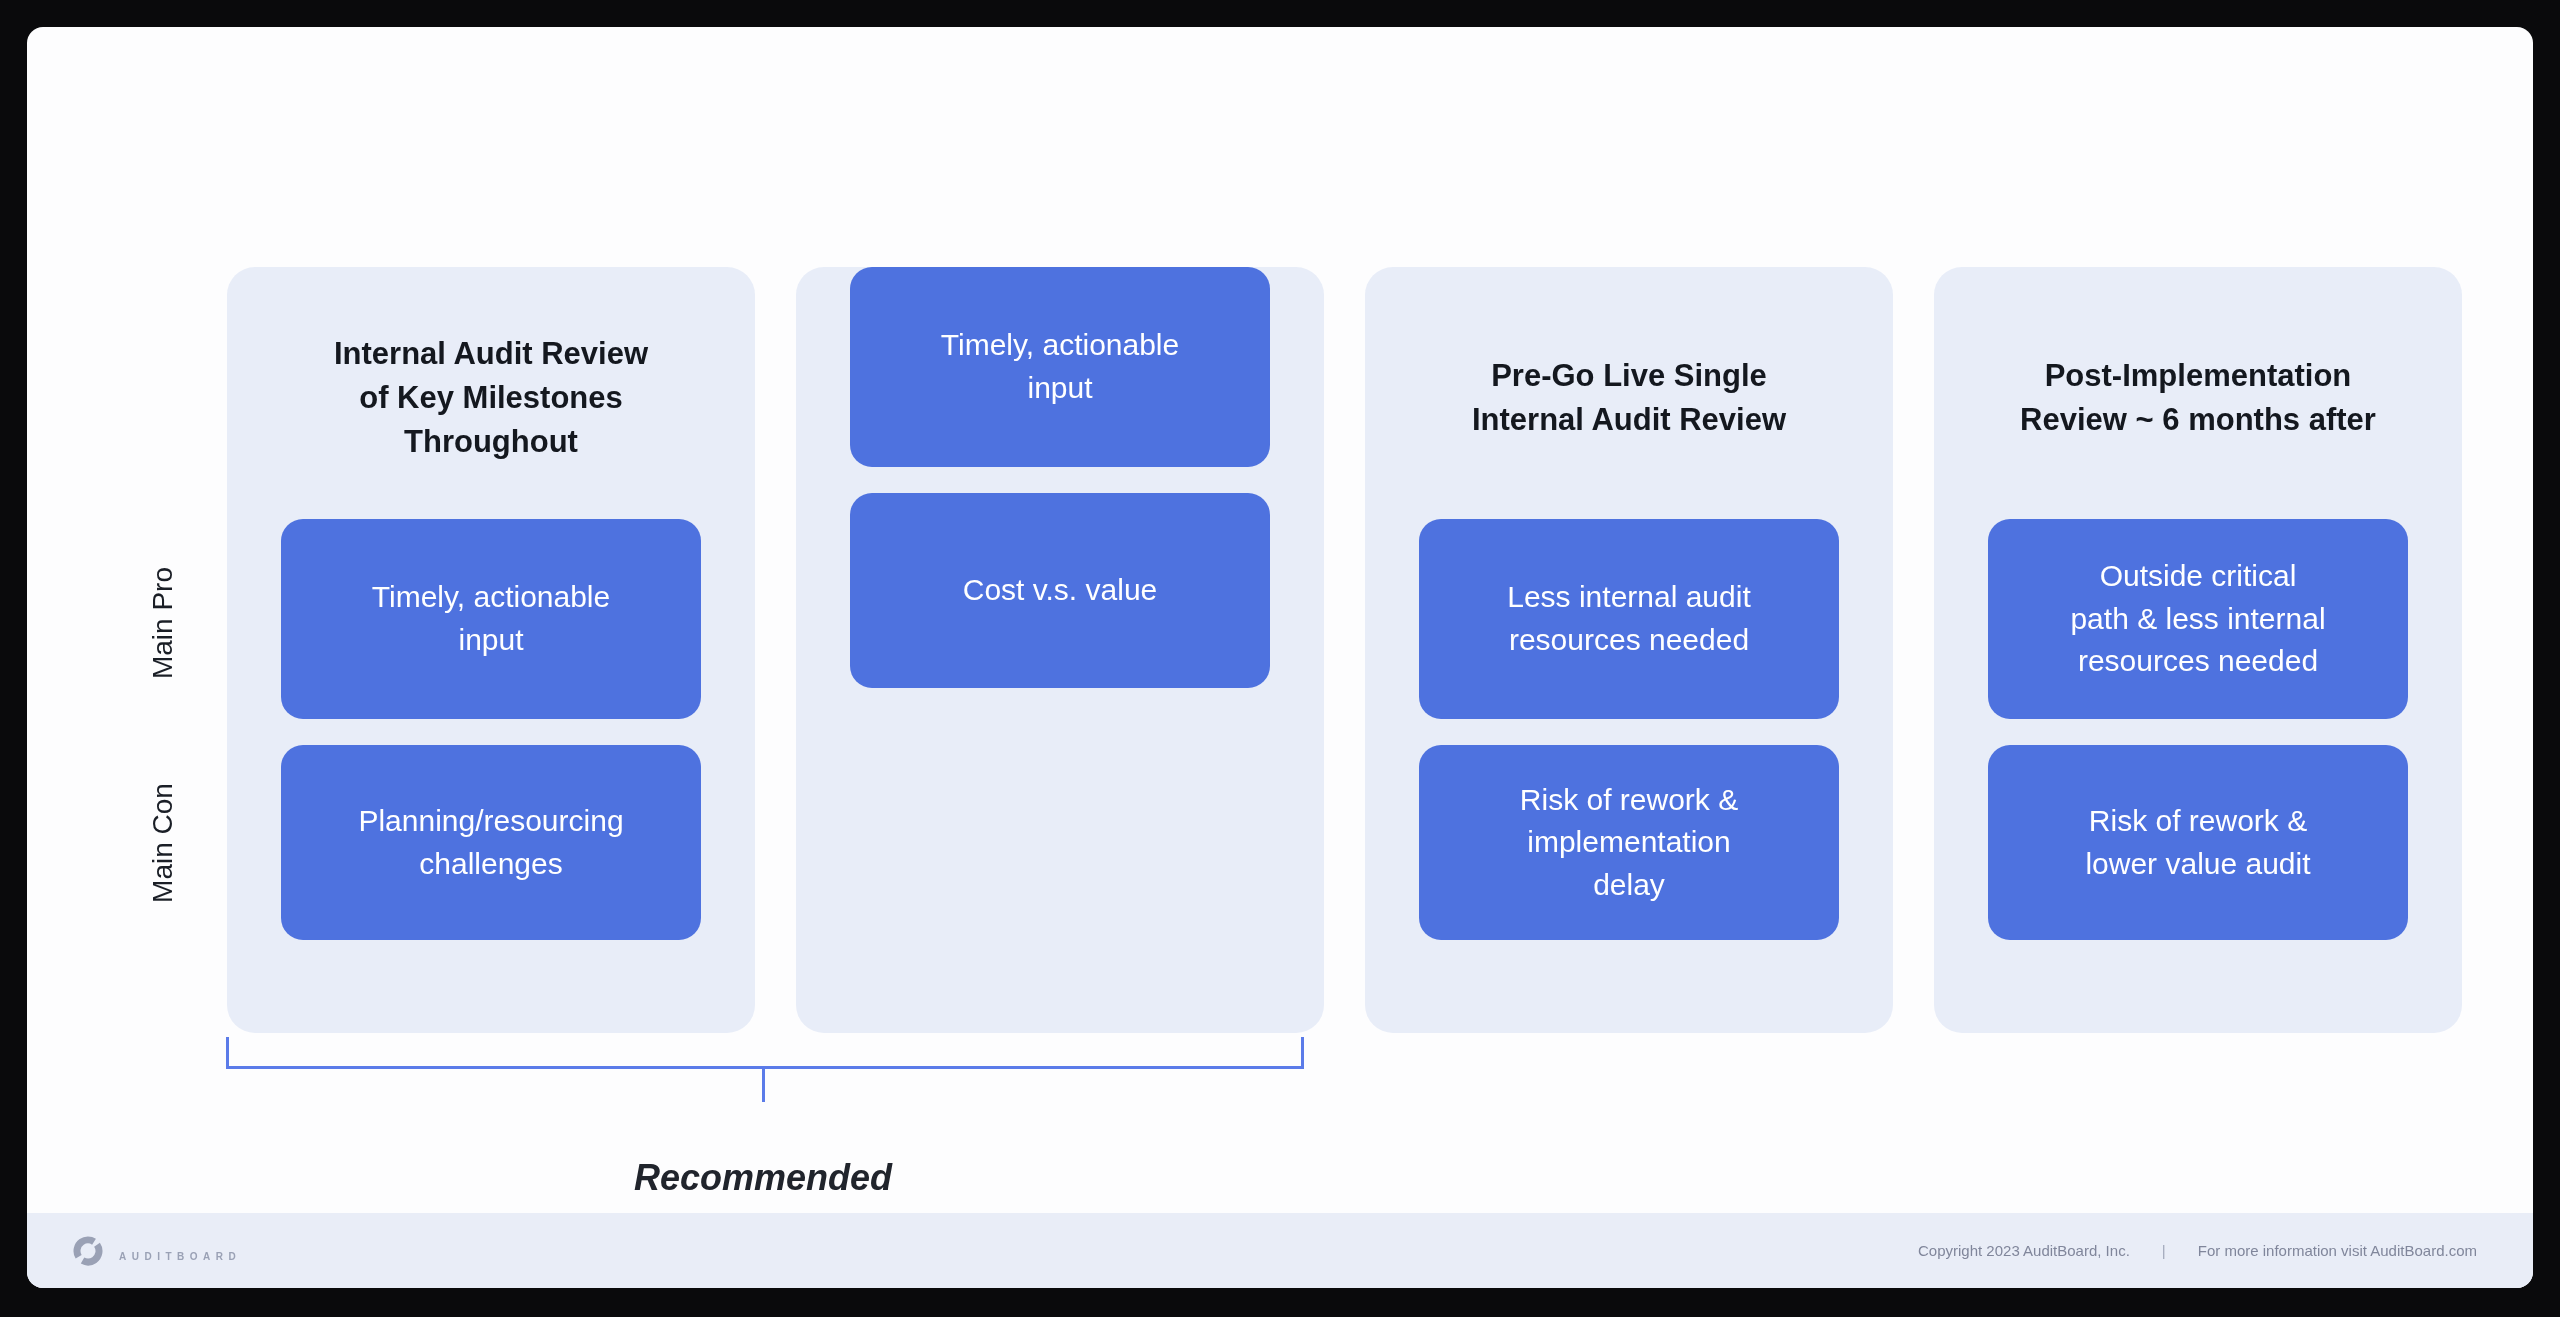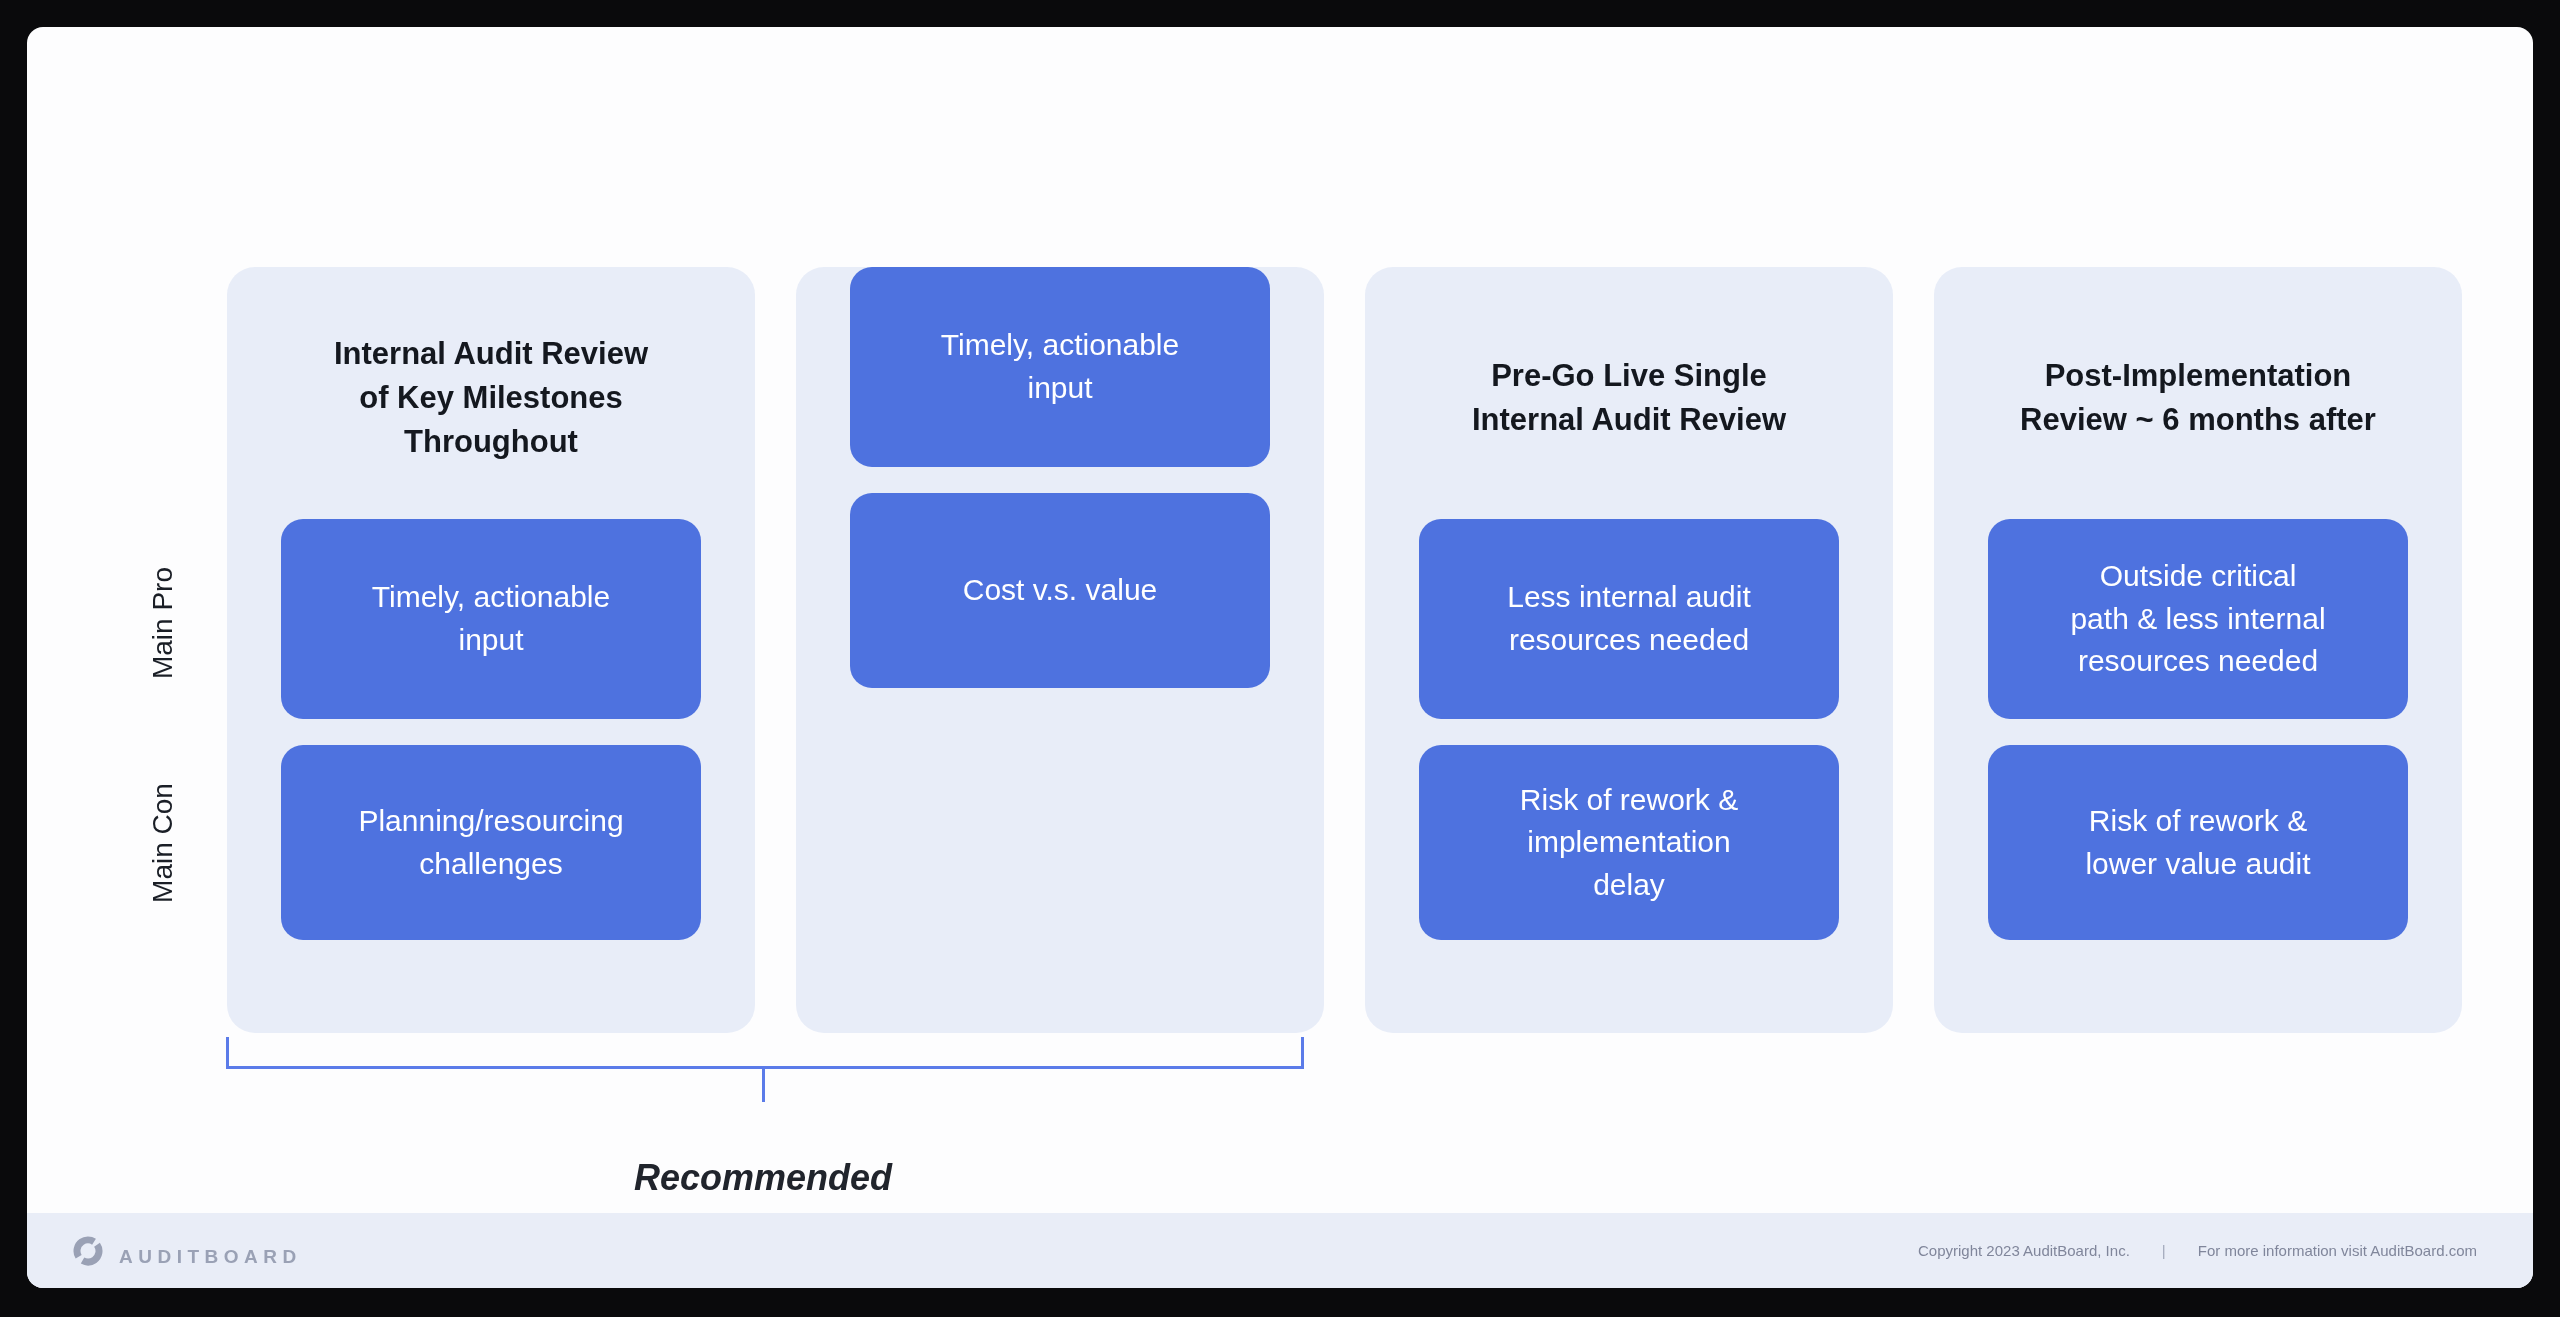--- a/index.html
+++ b/index.html
@@ -134,21 +134,21 @@
     justify-content: space-between;
     box-sizing: border-box;
     padding: 0 56px 0 44px;
   }
   .brand {
     display: flex;
     align-items: center;
     gap: 14px;
   }
   .brand-text {
-    font-size: 19px;
+    font-size: 10px;
     font-weight: 700;
     letter-spacing: 5.5px;
     color: #9aa1b5;
     margin-top: 12px;
   }
   .legal {
     display: flex;
     align-items: center;
     gap: 32px;
     font-size: 15px;

